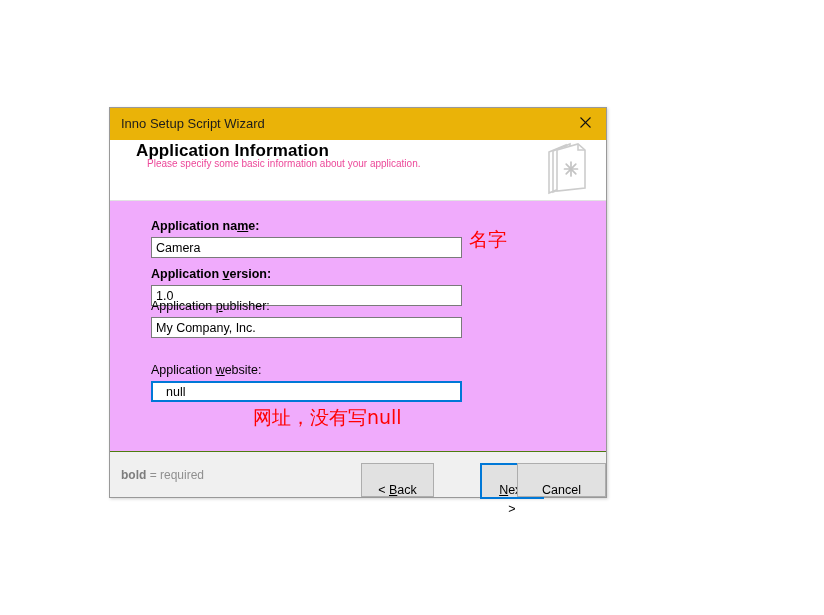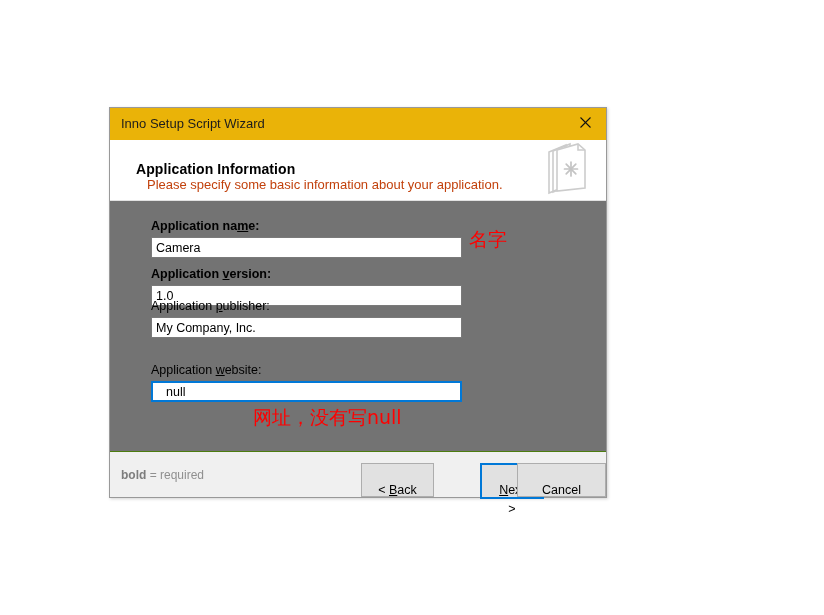--- a/index.html
+++ b/index.html
@@ -58,32 +58,31 @@
   
   .header-band {
     position: relative;
     height: 60px;
     background: #ffffff;
   }
   .header-title {
     position: absolute;
     left: 26px;
     top: 1px;
-    font-size: 14px;
+    font-size: 17px;
     font-weight: bold;
     color: #000000;
     letter-spacing: 0.1px;
-    margin-top: 20px;
   }
   .header-sub {
     position: absolute;
     left: 37px;
-    top: 37px;
-    font-size: 13px;
-    color: #c2410c;
+    top: 18px;
+    font-size: 10px;
+    color: #ec4899;
   }
   .header-icon {
     position: absolute;
     right: 14px;
     top: -2px;
     width: 48px;
     height: 58px;
   }
 
   .header-rule {
@@ -95,21 +94,21 @@
     background: #e2e2e2;
   }
 
   
   .body-area {
     position: absolute;
     left: 0;
     top: 93px;
     right: 0;
     bottom: 46px;
-    background: #737373;
+    background: #f0abfc;
   }
 
   .field-group { position: absolute; left: 41px; }
   .field-label {
     font-size: 12.5px;
     color: #000000;
     margin-bottom: 4px;
     white-space: nowrap;
   }
   .field-label.req { font-weight: bold; }

